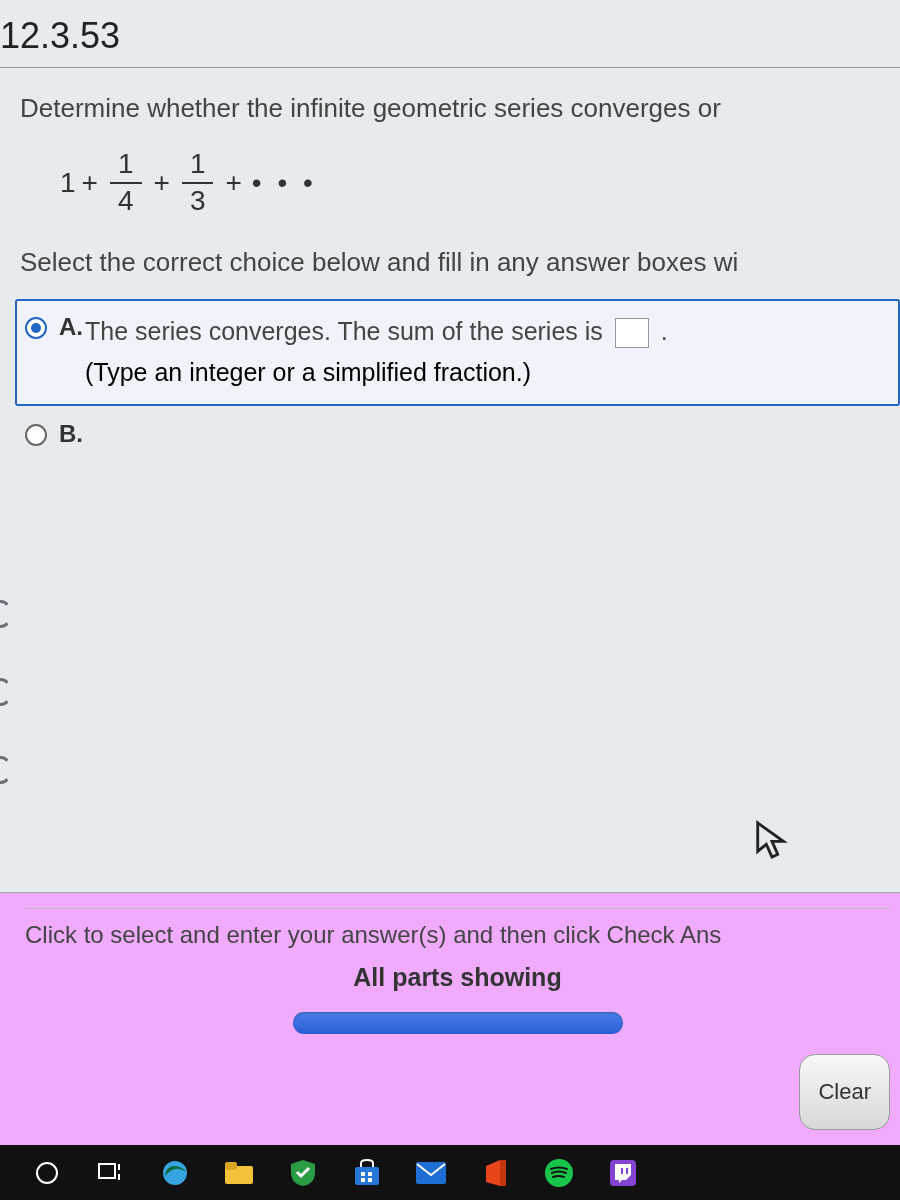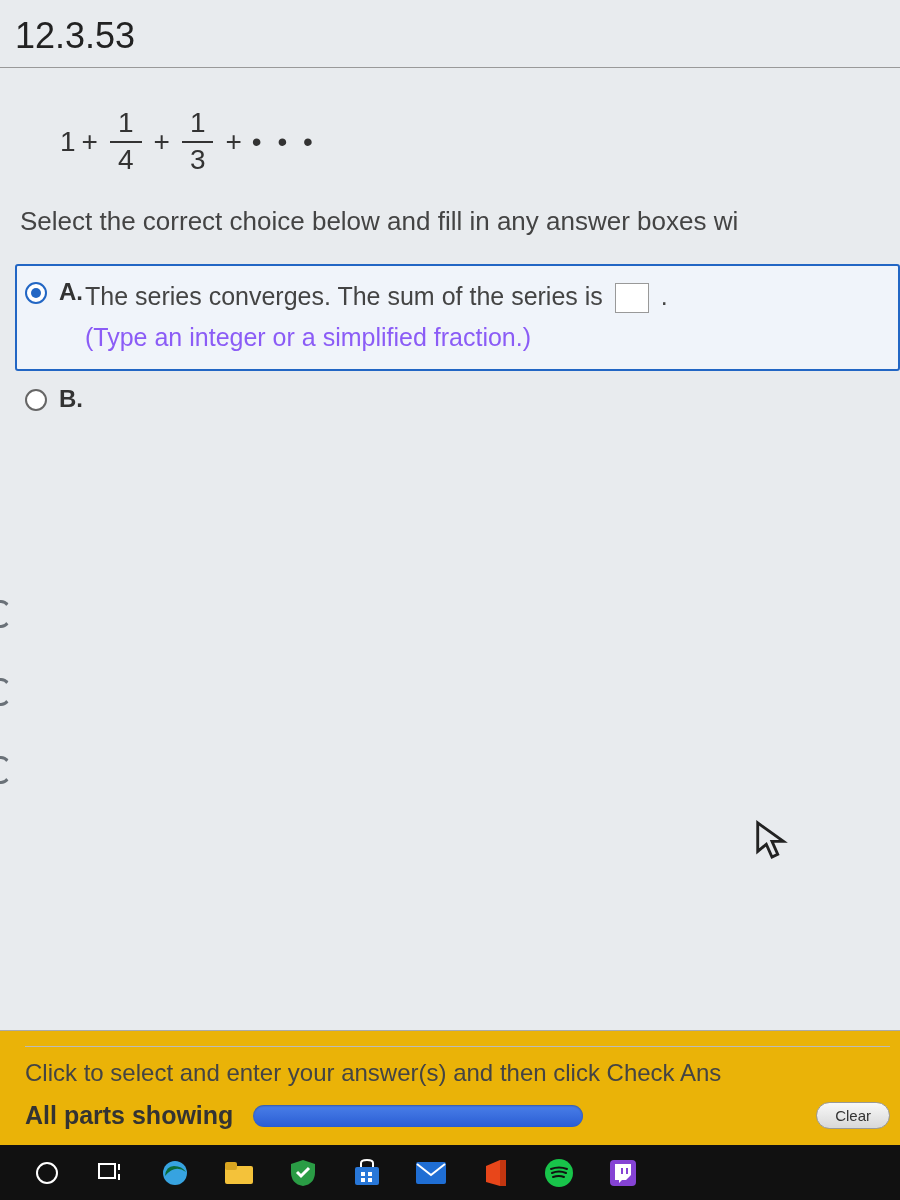--- a/index.html
+++ b/index.html
@@ -5,21 +5,21 @@
     * { box-sizing: border-box; margin: 0; padding: 0; }
     body {
       font-family: Arial, Helvetica, sans-serif;
       background: #e8ebee;
       width: 900px;
       height: 1200px;
       overflow: hidden;
       position: relative;
     }
     .header {
-      padding: 15px 10px 10px 15px;
+      padding: 15px 10px 10px 0;
       border-bottom: 1px solid #999;
       font-size: 36px;
       color: #222;
     }
     .content {
       padding: 25px 0 0 20px;
       color: #333;
     }
     .prompt {
       font-size: 26px;
@@ -40,21 +40,21 @@
       vertical-align: middle;
       margin: 0 6px;
     }
     .frac .num { border-bottom: 2px solid #333; padding: 0 8px 2px; line-height: 1.1; }
     .frac .den { padding: 2px 8px 0; line-height: 1.1; }
     .plus { margin: 0 6px; }
     .dots { margin: 0 4px; letter-spacing: 4px; }
     .instruction {
       font-size: 26px;
       color: #444;
-      margin-bottom: 27px;
+      margin-bottom: 21px;
     }
     .choice-container { margin-left: -5px; }
     .choice-row {
       display: flex;
       align-items: flex-start;
       padding: 12px 8px;
       border: 2px solid transparent;
       border-radius: 3px;
     }
     .choice-row.selected {
@@ -86,21 +86,21 @@
       color: #333;
       flex-shrink: 0;
     }
     .choice-text {
       font-size: 25px;
       color: #444;
       margin-left: 2px;
       line-height: 1.5;
     }
     .choice-text .hint {
-      color: #8b5cf6;
+      color: #000000;
       display: block;
       margin-top: 4px;
     }
     .answer-box {
       display: inline-block;
       width: 34px;
       height: 30px;
       border: 1px solid #999;
       background: #fff;
       vertical-align: middle;
@@ -112,51 +112,52 @@
       top: 820px;
       font-size: 38px;
       color: #222;
     }
     .footer-area {
       position: absolute;
       left: 0;
       right: 0;
       bottom: 55px;
       padding: 15px 10px 15px 25px;
-      background: #eab308;
+      background: #f0abfc;
       border-top: 1px solid #aaa;
     }
     .footer-instruction {
       font-size: 24px;
       color: #444;
       border-top: 1px solid #bbb;
       padding-top: 12px;
       margin-bottom: 14px;
     }
     .footer-row {
       display: flex;
       align-items: center;
       gap: 20px;
+      flex-direction: column;
     }
     .parts-showing {
       font-size: 25px;
       font-weight: bold;
       color: #333;
     }
     .progress {
       width: 330px;
       height: 22px;
       border-radius: 12px;
       background: linear-gradient(to bottom, #4a7fe8, #2a5dd4);
       box-shadow: inset 0 1px 2px rgba(0,0,0,0.3);
     }
     .clear-btn {
       margin-left: auto;
-      padding: 4px 18px;
-      font-size: 15px;
+      padding: 24px 18px;
+      font-size: 22px;
       color: #333;
       background: linear-gradient(to bottom, #f8f8f8, #d8d8d8);
       border: 1px solid #999;
       border-radius: 16px;
     }
     
     .taskbar {
       position: absolute;
       left: 0; right: 0; bottom: 0;
       height: 55px;
@@ -204,20 +205,21 @@
     }
   </style>
 </head>
 <body>
 
 <div class="header">
   <span>12.3.53</span>
 </div>
 
 <div class="content">
+  <div class="prompt">Determine whether the infinite geometric series converges or</div>
 
   <div class="math-expr">
     <span>1</span>
     <span class="plus">+</span>
     <span class="frac">
       <span class="num">1</span>
       <span class="den">4</span>
     </span>
     <span class="plus">+</span>
     <span class="frac">

